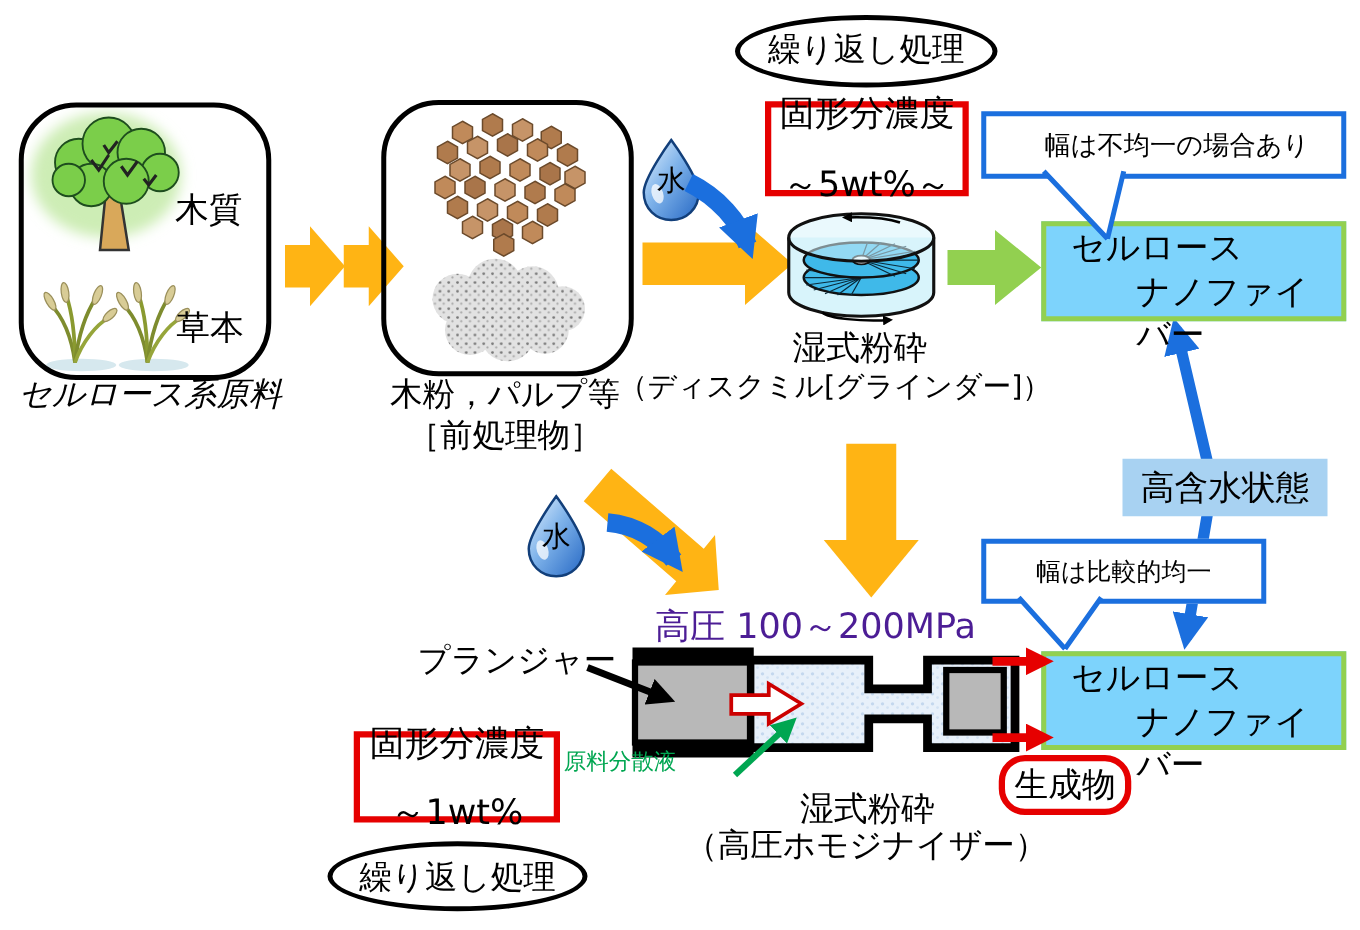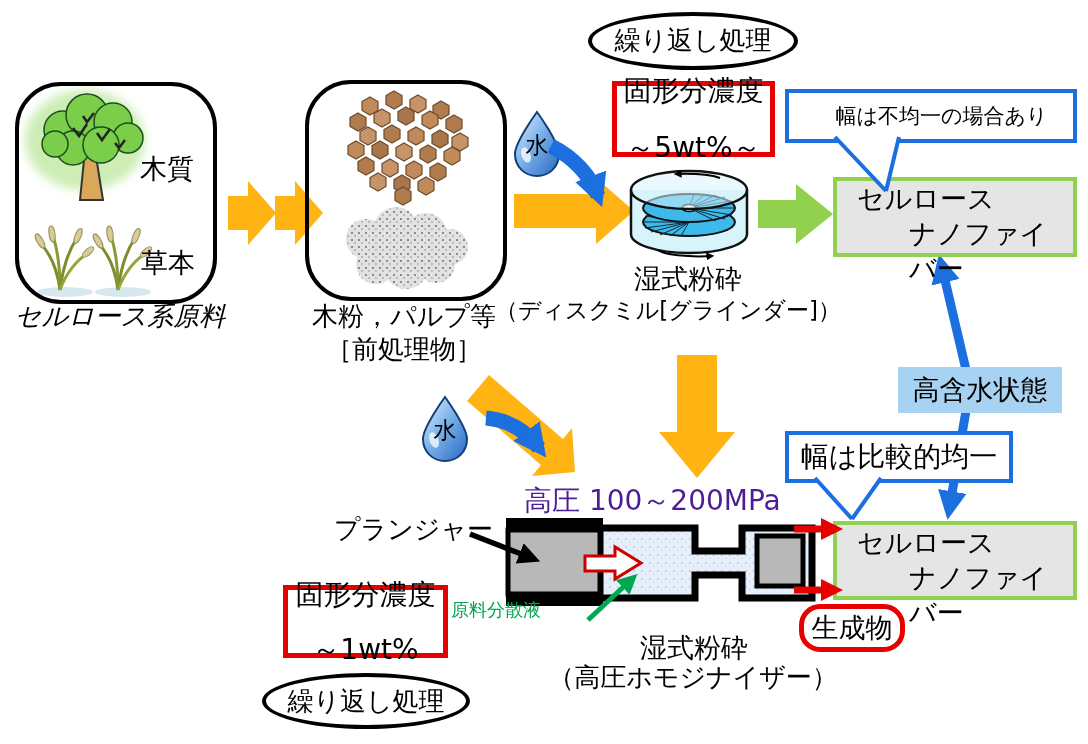--- a/index.html
+++ b/index.html
@@ -7,21 +7,21 @@
     position:relative;width:1088px;height:744px;background:#ffffff;overflow:hidden;
     font-family:"DejaVu Sans","Liberation Sans",sans-serif;color:#000;
   }
   .abs{position:absolute;}
   .lbl{position:absolute;white-space:nowrap;line-height:1.15;}
   .ctr{text-align:center;}
   .panel{position:absolute;border:4px solid #000;border-radius:46px;background:transparent;}
   .ellipse{position:absolute;border:4px solid #000;border-radius:50%;display:flex;align-items:center;justify-content:center;}
   .redbox{position:absolute;border:5px solid #e60000;background:#fff;display:flex;flex-direction:column;align-items:center;justify-content:center;gap:24px;}
   .bluebox{position:absolute;border:4px solid #1b6fde;background:#fff;display:flex;align-items:center;justify-content:center;}
-  .greenbox{position:absolute;border:4px solid #92d050;background:#e5e5e5;}
+  .greenbox{position:absolute;border:4px solid #92d050;background:#7dd3fc;}
   svg{position:absolute;left:0;top:0;overflow:visible;}
 </style>
 </head>
 <body>
 
 <div id="stage">
 
   <svg width="1088" height="744" viewBox="0 0 1088 744">
     <defs>
       <marker id="ah-blue" orient="auto" markerUnits="strokeWidth" markerWidth="3.2" markerHeight="3.2" refX="2.2" refY="1.6">
@@ -223,21 +223,21 @@
   <div class="greenbox" style="left:833px;top:177px;width:236px;height:72px;">
     <div style="font-size:27px;line-height:35px;padding-left:20px;">セルロース</div>
     <div style="font-size:27px;line-height:35px;padding-left:72px;">ナノファイバー</div>
   </div>
 
   <div class="abs" style="left:898px;top:367px;width:164px;height:46px;background:#a8d2f2;display:flex;align-items:center;justify-content:center;">
     <span style="font-size:27px;">高含水状態</span>
   </div>
 
   <div class="bluebox" style="left:785px;top:431px;width:220px;height:44px;">
-    <span style="font-size:28px;">幅は比較的均一</span>
+    <span style="font-size:20px;">幅は比較的均一</span>
   </div>
 
   <div class="greenbox" style="left:833px;top:521px;width:236px;height:71px;">
     <div style="font-size:27px;line-height:35px;padding-left:20px;">セルロース</div>
     <div style="font-size:27px;line-height:35px;padding-left:72px;">ナノファイバー</div>
   </div>
 
   <div class="redbox" style="left:799px;top:604px;width:96px;height:38px;border-radius:21px;">
     <div style="font-size:27px;">生成物</div>
   </div>

